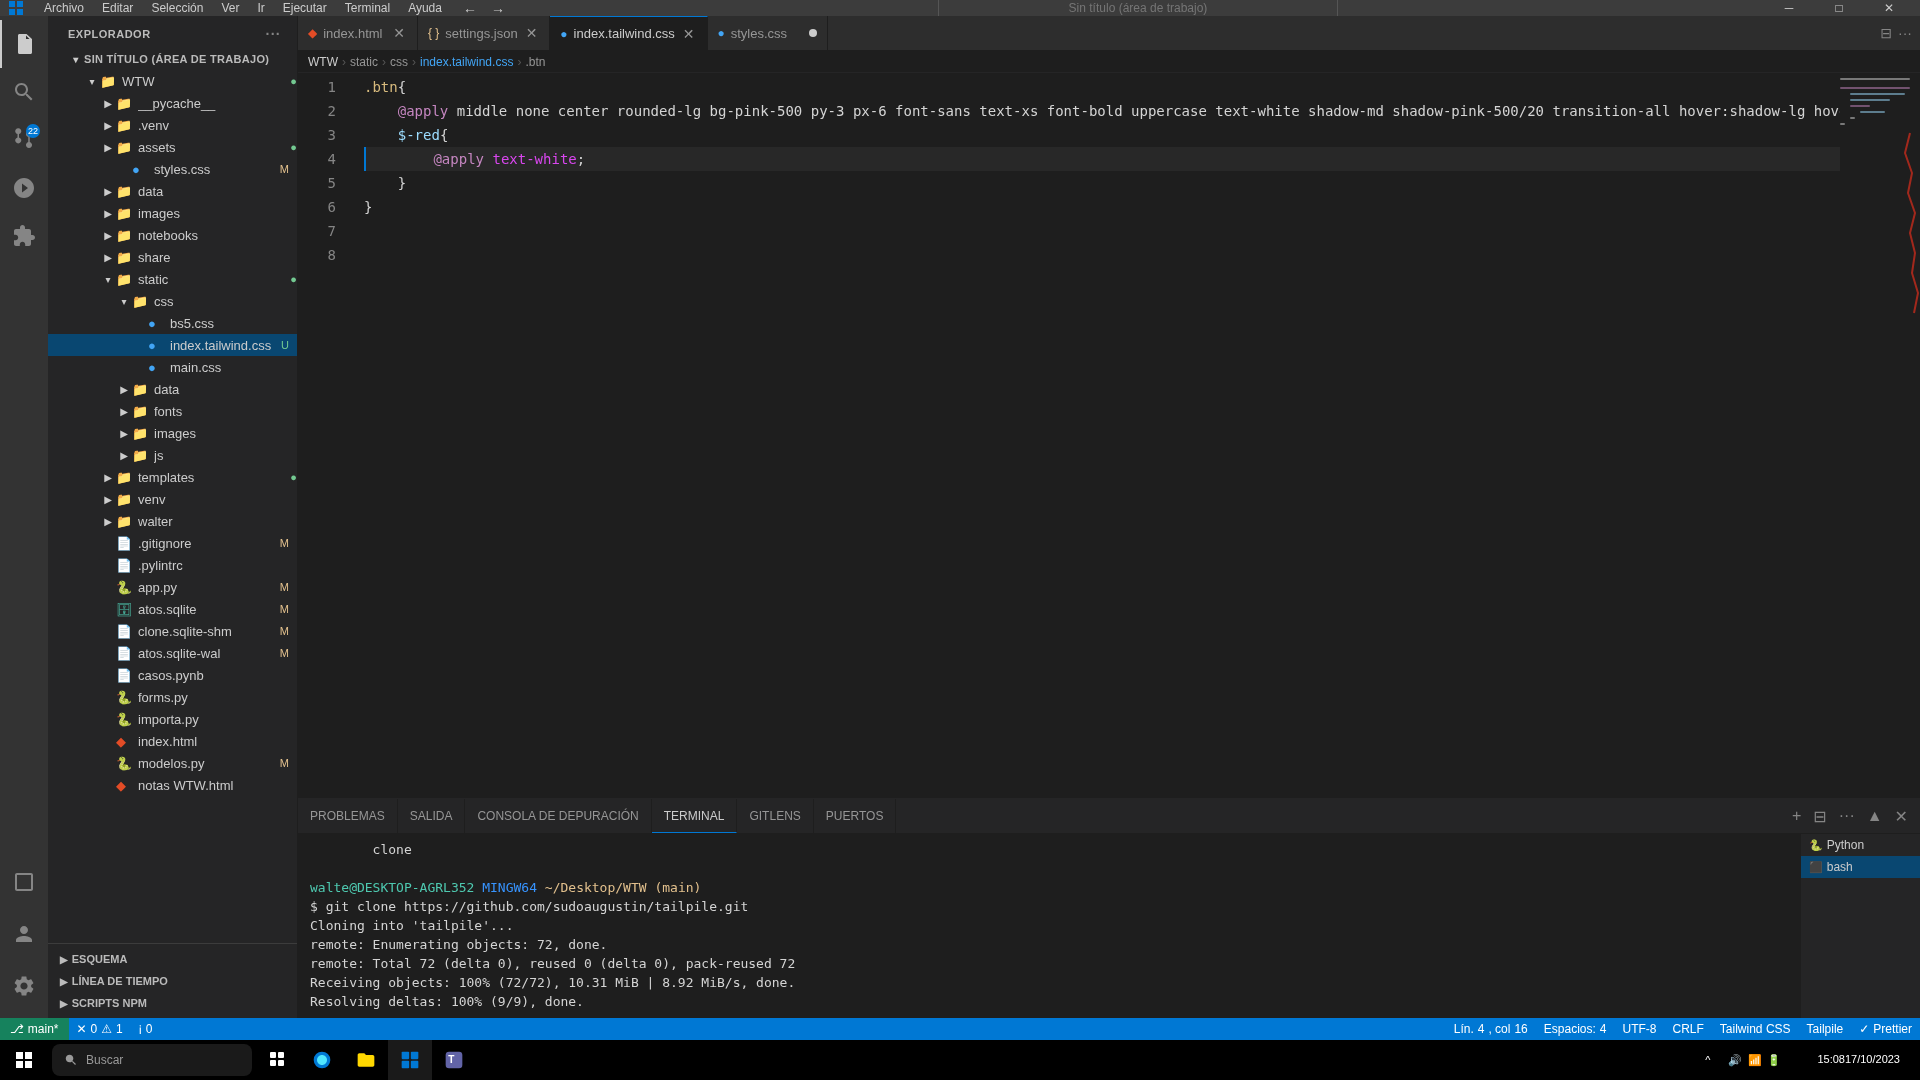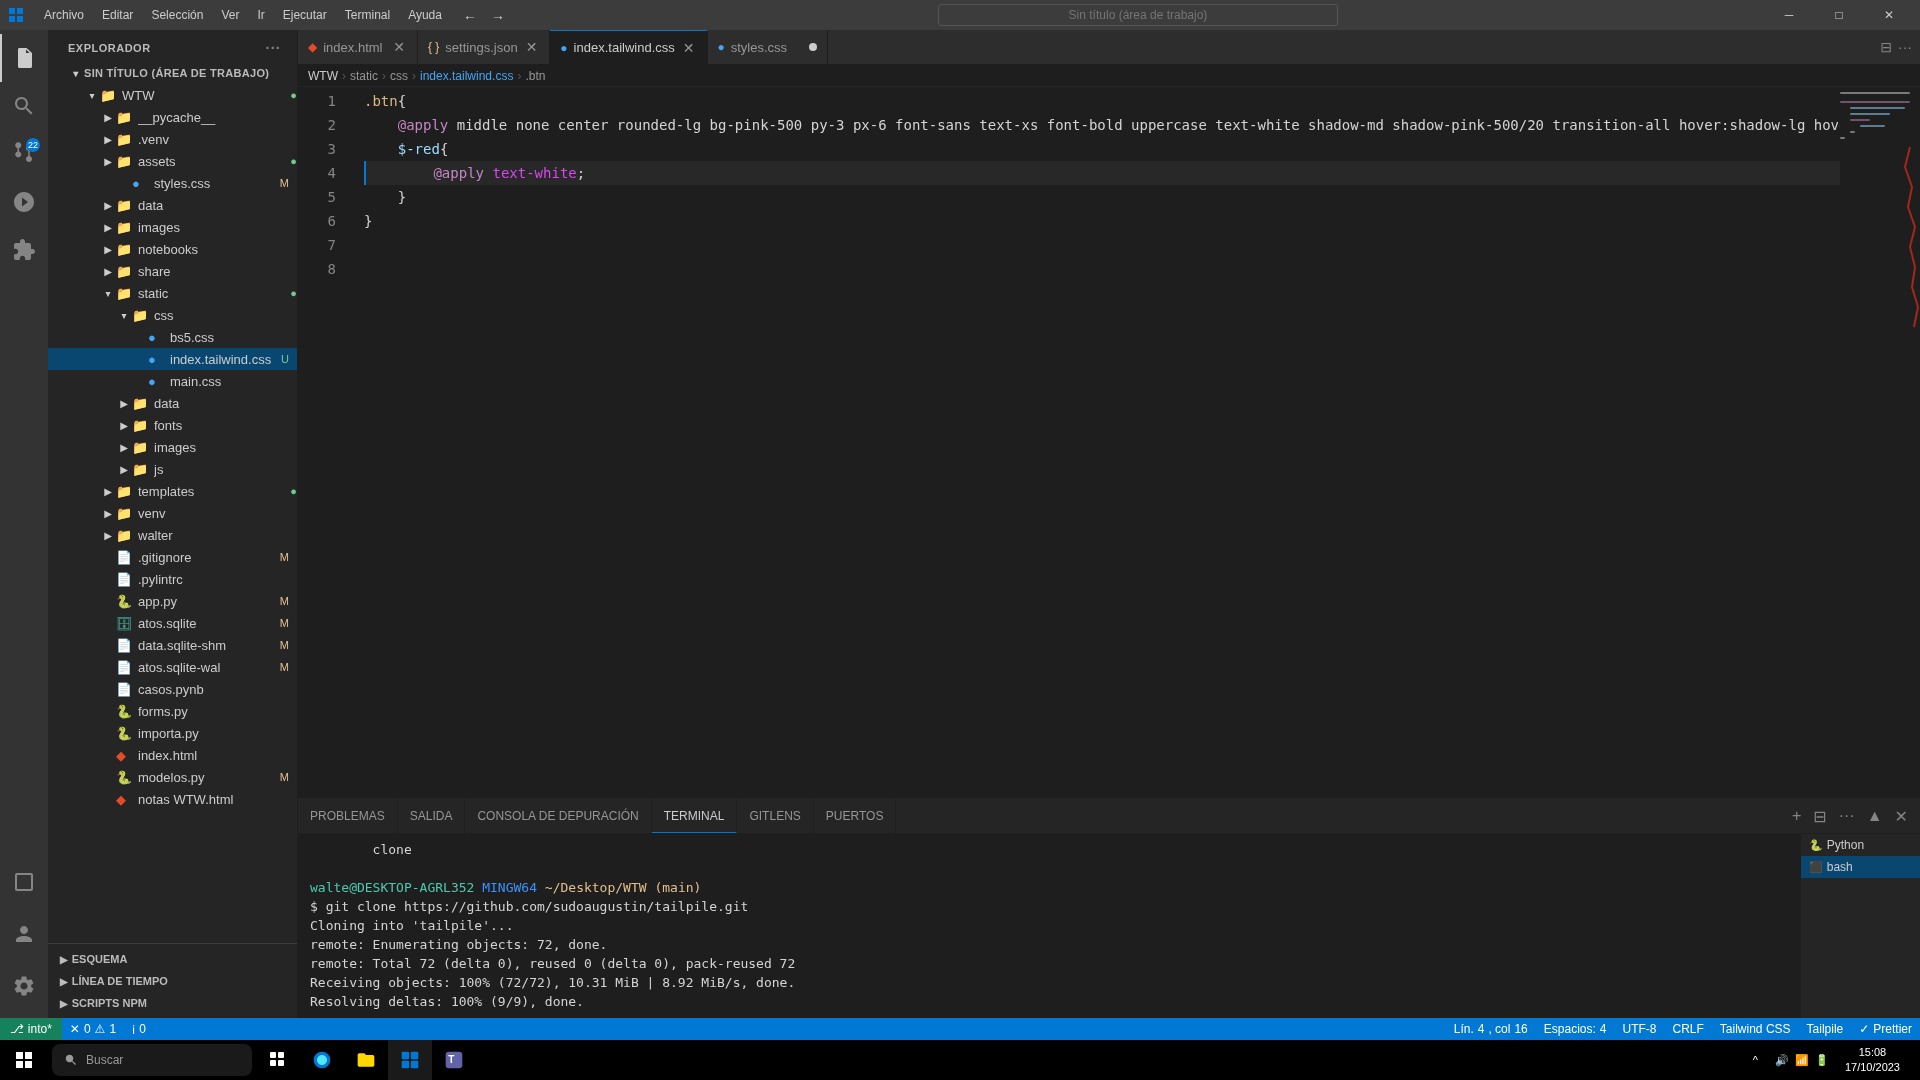--- a/index.html
+++ b/index.html
@@ -1,19 +1,19 @@
 <!DOCTYPE html>
 <html><head>
   <meta charset="utf-8">
   <style>
     * { margin: 0; padding: 0; box-sizing: border-box; }
     body { font-family: 'Segoe UI', sans-serif; font-size: 13px; background: #1e1e1e; color: #cccccc; width: 1920px; height: 1080px; overflow: hidden; display: flex; flex-direction: column; }
 
     
-    .titlebar { height: 30px; background: #3c3c3c; display: flex; align-items: center; justify-content: space-between; padding: 0 8px; flex-shrink: 0; }
+    .titlebar { height: 16px; background: #3c3c3c; display: flex; align-items: center; justify-content: space-between; padding: 0 8px; flex-shrink: 0; }
     .titlebar-left { display: flex; align-items: center; gap: 8px; }
     .titlebar-menu { display: flex; gap: 2px; }
     .titlebar-menu span { padding: 2px 8px; font-size: 12px; color: #cccccc; cursor: pointer; }
     .titlebar-nav { display: flex; gap: 4px; align-items: center; }
     .nav-btn { width: 24px; height: 22px; background: none; border: none; color: #cccccc; cursor: pointer; display: flex; align-items: center; justify-content: center; font-size: 14px; }
     .search-bar { width: 400px; height: 22px; background: #3c3c3c; border: 1px solid #555; border-radius: 3px; color: #cccccc; font-size: 12px; padding: 0 8px; text-align: center; }
     .titlebar-right { display: flex; gap: 4px; }
     .win-btn { width: 46px; height: 30px; background: none; border: none; color: #cccccc; cursor: pointer; display: flex; align-items: center; justify-content: center; font-size: 12px; }
 
     
@@ -121,21 +121,21 @@
     .editor-code::-webkit-scrollbar-thumb { background: #424242; }
 
     
     .taskbar { height: 40px; background: #000000; display: flex; align-items: center; flex-shrink: 0; position: relative; z-index: 100; }
     .taskbar-start { width: 48px; height: 40px; display: flex; align-items: center; justify-content: center; color: white; font-size: 16px; cursor: pointer; }
     .taskbar-search { width: 200px; height: 32px; background: #1a1a1a; border: none; border-radius: 8px; color: white; font-size: 12px; padding: 0 12px; margin-left: 4px; display: flex; align-items: center; gap: 8px; cursor: pointer; }
     .taskbar-icons { display: flex; align-items: center; margin-left: 4px; }
     .taskbar-icon { width: 44px; height: 40px; display: flex; align-items: center; justify-content: center; cursor: pointer; }
     .taskbar-right { margin-left: auto; display: flex; align-items: center; height: 40px; }
     .taskbar-sys { display: flex; align-items: center; gap: 2px; padding: 0 8px; font-size: 11px; color: white; cursor: pointer; }
-    .taskbar-clock { display: flex; flex-direction: column; align-items: center; justify-content: center; padding: 0 8px; font-size: 11px; color: white; cursor: pointer; line-height: 1.4; }
+    .taskbar-clock { display: flex; flex-direction: row; align-items: center; justify-content: center; padding: 0 8px; font-size: 11px; color: white; cursor: pointer; line-height: 1.4; margin-left: 20px; }
     .taskbar-corner { width: 12px; height: 40px; cursor: pointer; }
     .sys-tray { display: flex; align-items: center; gap: 2px; }
   </style>
 </head>
 <body>
 
 <div class="titlebar">
   <div class="titlebar-left">
     <div style="width:16px;height:16px;margin-right:4px;display:flex;align-items:center;">
       <svg width="16" height="16" viewBox="0 0 16 16">
@@ -386,21 +386,21 @@
       <div class="tree-item indent-3">
         <span class="tree-arrow" style="opacity:0;">▶</span>
         <span class="tree-icon" style="color:#4ec9b0;">🗄</span>
         <span class="tree-label">atos.sqlite</span>
         <span class="tree-badge-m">M</span>
       </div>
 
       <div class="tree-item indent-3">
         <span class="tree-arrow" style="opacity:0;">▶</span>
         <span class="tree-icon" style="color:#858585;">📄</span>
-        <span class="tree-label">data.sqlite-shm</span>
+        <span class="tree-label">clone.sqlite-shm</span>
         <span class="tree-badge-m">M</span>
       </div>
 
       <div class="tree-item indent-3">
         <span class="tree-arrow" style="opacity:0;">▶</span>
         <span class="tree-icon" style="color:#858585;">📄</span>
         <span class="tree-label">atos.sqlite-wal</span>
         <span class="tree-badge-m">M</span>
       </div>
 
@@ -609,21 +609,21 @@
         </div>
       </div>
     </div>
   </div>
 </div>
 
 <div class="status-bar">
   <div class="status-left">
     <div class="status-source">
       <span>⎇</span>
-      <span>into*</span>
+      <span>main*</span>
     </div>
     <div class="status-item">
       <span>✕</span>
       <span>0</span>
       <span>⚠</span>
       <span>1</span>
     </div>
     <div class="status-item">
       <span>ℹ</span>
       <span>0</span>

